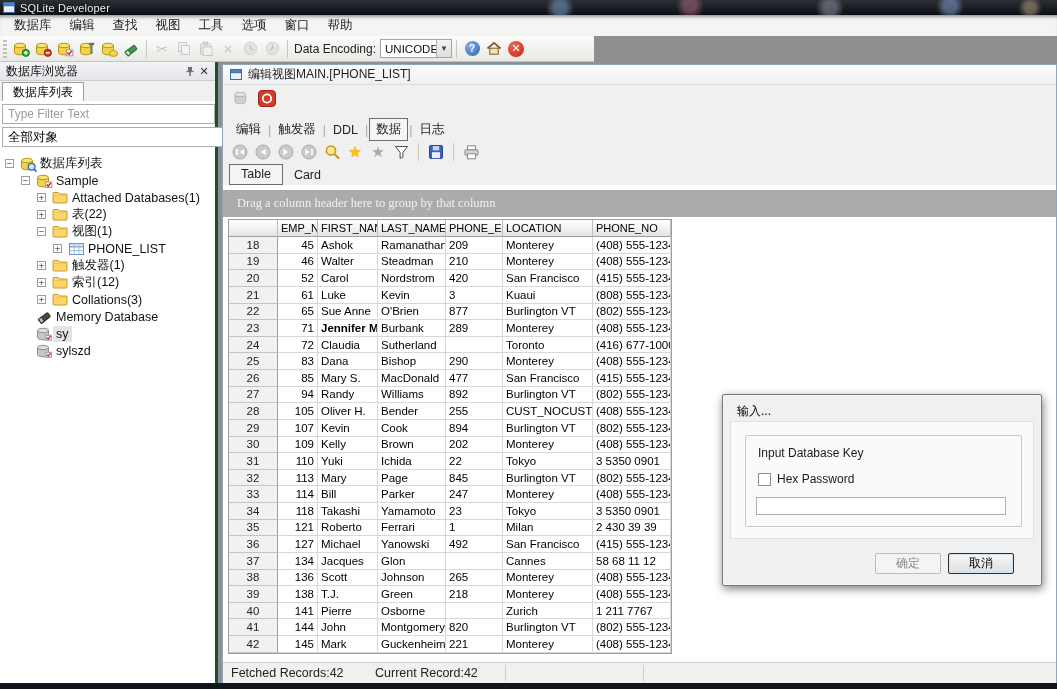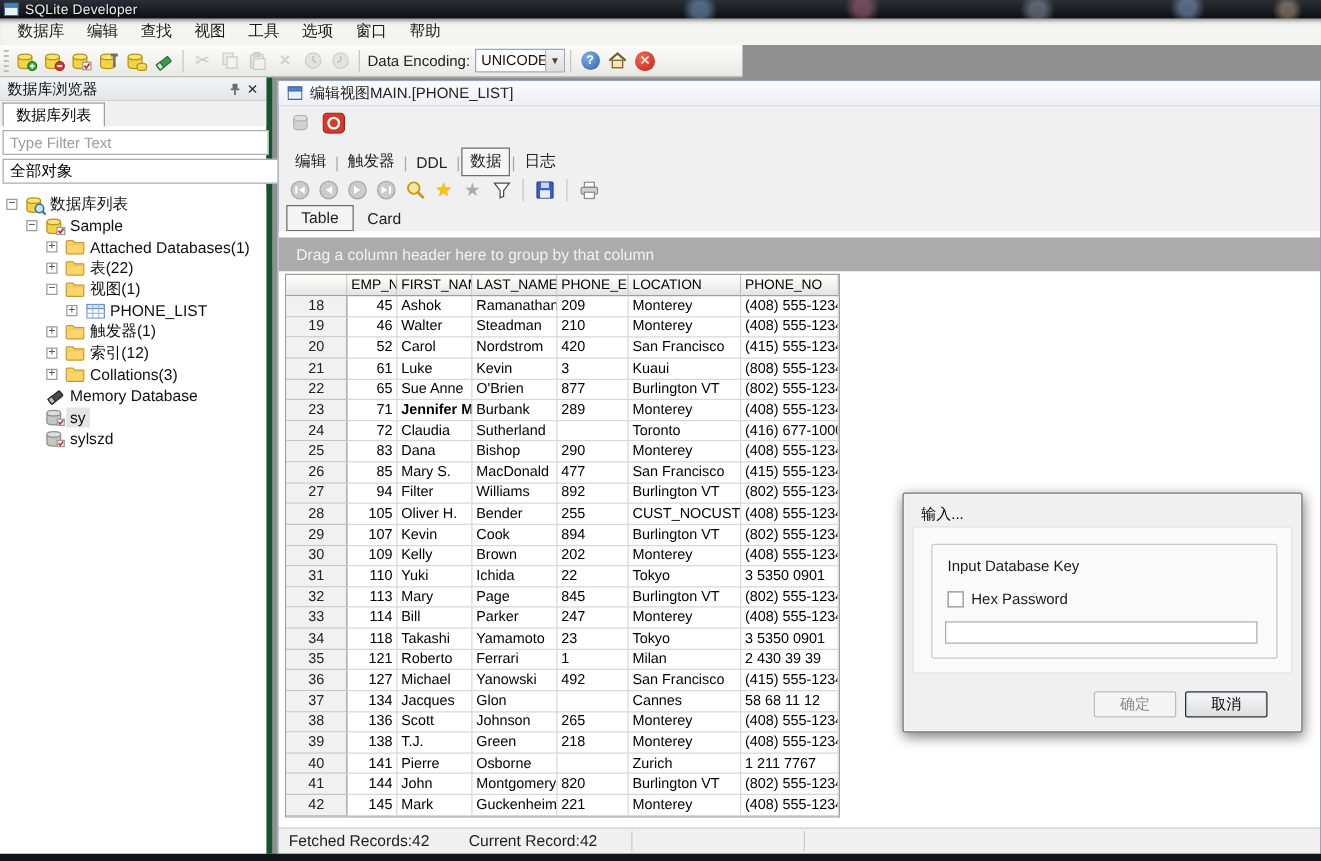--- a/index.html
+++ b/index.html
@@ -45,21 +45,21 @@
     position:relative; width:72px; height:19px; background:#fff; border:1px solid #9BA7B7;
     font-size:11.5px; color:#111; display:flex; align-items:center; padding-left:4px;
   }
   .combo .arr { position:absolute; right:0; top:0; width:15px; height:17px; background:linear-gradient(#F4F4F4,#DDDDDD);
     border-left:1px solid #B5B5B5; font-size:8px; color:#444; display:flex; align-items:center; justify-content:center; }
   .ic-help { width:15px; height:15px; border-radius:50%; background:radial-gradient(circle at 35% 30%, #7FB2E8, #2D5FA8);
     color:#fff; font-size:10px; font-weight:bold; display:inline-flex; align-items:center; justify-content:center; }
   .ic-stop { width:16px; height:16px; border-radius:50%; background:radial-gradient(circle at 35% 30%, #F06A55, #C5210D);
     color:#fff; font-size:11px; font-weight:bold; display:inline-flex; align-items:center; justify-content:center; }
   
-  .sidebar { position:absolute; left:0; top:62px; width:218px; height:621px; background:#fff; border-right:5px solid #14532d; }
+  .sidebar { position:absolute; left:0; top:62px; width:218px; height:621px; background:#fff; border-right:3px solid #14532d; }
   .sb-header { position:absolute; left:0; top:0; width:100%; height:19px; background:linear-gradient(#F2F3F5,#E3E5E8);
     border-bottom:1px solid #CFCFCF; font-size:12px; color:#111; display:flex; align-items:center; padding:0 4px 0 6px; }
   .sb-header .sp { flex:1; }
   .sb-hbtn { width:14px; height:14px; display:inline-flex; align-items:center; justify-content:center; font-size:11px; color:#333; }
   .sb-tabrow { position:absolute; left:0; top:19px; width:100%; height:20px; background:#F0F0F0; }
   .sb-tab { position:absolute; left:2px; top:1px; height:19px; padding:0 10px; background:#fff;
     border:1px solid #9E9E9E; border-bottom:none; font-size:12px; display:flex; align-items:center; }
   .sb-filter { position:absolute; left:2px; top:42px; width:213px; height:20px; border:1px solid #ABADB3;
     font-size:12px; padding:0 5px; color:#222; font-family:inherit; }
   .sb-filter::placeholder { color:#9B9B9B; }
@@ -90,21 +90,21 @@
   .etsep { color:#A9A9A9; padding:0 1px; }
   .navbar { position:absolute; left:223px; top:141px; width:833px; height:22px; display:flex; align-items:center;
     padding-left:7px; gap:3px; }
   .navbar .tbi { width:20px; height:20px; }
   .viewtabs { position:absolute; left:223px; top:163px; width:833px; height:22px; display:flex; align-items:flex-end;
     font-size:12.5px; color:#222; padding-left:6px; }
   .vtab { padding:2px 11px 3px; }
   .vtab.active { border:1px solid #6E6E6E; border-bottom:1px solid #6E6E6E; background:#F4F4F4; }
   .gridbg { position:absolute; left:223px; top:185px; width:833px; height:477px; background:#fff; }
   .groupbar { position:absolute; left:223px; top:190px; width:833px; height:27px; background:#ABABAB;
-    color:#F1F1F1; font-size:12.5px; display:flex; align-items:center; padding-left:14px; }
+    color:#F1F1F1; font-size:12.5px; display:flex; align-items:center; padding-left:14px;font-family:Liberation Serif, serif; }
   
   .grid { position:absolute; left:228px; top:219px; border:1px solid #9E9E9E; background:#fff; }
   .ghrow { display:flex; height:17px; }
   .gh { background:linear-gradient(#FFFFFF, #F1F1EF 55%, #E3E3E0); border-right:1px solid #BDBDBD;
     border-bottom:1px solid #9E9E9E; font-size:11px; color:#000; display:flex; align-items:center; padding-left:3px;
     overflow:hidden; white-space:nowrap; flex:none; }
   .grow { display:flex; height:16.64px; }
   .gn { width:49px; flex:none; background:#F1F1F1; border-right:1px solid #9E9E9E; border-bottom:1px solid #C4C4C4;
     font-size:11.5px; color:#222; display:flex; align-items:center; justify-content:center; }
   .gc { border-right:1px solid #D8D8D8; border-bottom:1px solid #D8D8D8; font-size:11.5px; color:#000;
@@ -624,21 +624,21 @@
         <div class="gc num" style="width: 40px;">85</div>
         <div class="gc" style="width: 60px;">Mary S.</div>
         <div class="gc" style="width: 68px;">MacDonald</div>
         <div class="gc" style="width: 57px;">477</div>
         <div class="gc" style="width: 90px;">San Francisco</div>
         <div class="gc" style="width: 78px;">(415) 555-1234</div>
       </div>
       <div class="grow">
         <div class="gn">27</div>
         <div class="gc num" style="width: 40px;">94</div>
-        <div class="gc" style="width: 60px;">Filter</div>
+        <div class="gc" style="width: 60px;">Randy</div>
         <div class="gc" style="width: 68px;">Williams</div>
         <div class="gc" style="width: 57px;">892</div>
         <div class="gc" style="width: 90px;">Burlington VT</div>
         <div class="gc" style="width: 78px;">(802) 555-1234</div>
       </div>
       <div class="grow">
         <div class="gn">28</div>
         <div class="gc num" style="width: 40px;">105</div>
         <div class="gc" style="width: 60px;">Oliver H.</div>
         <div class="gc" style="width: 68px;">Bender</div>

